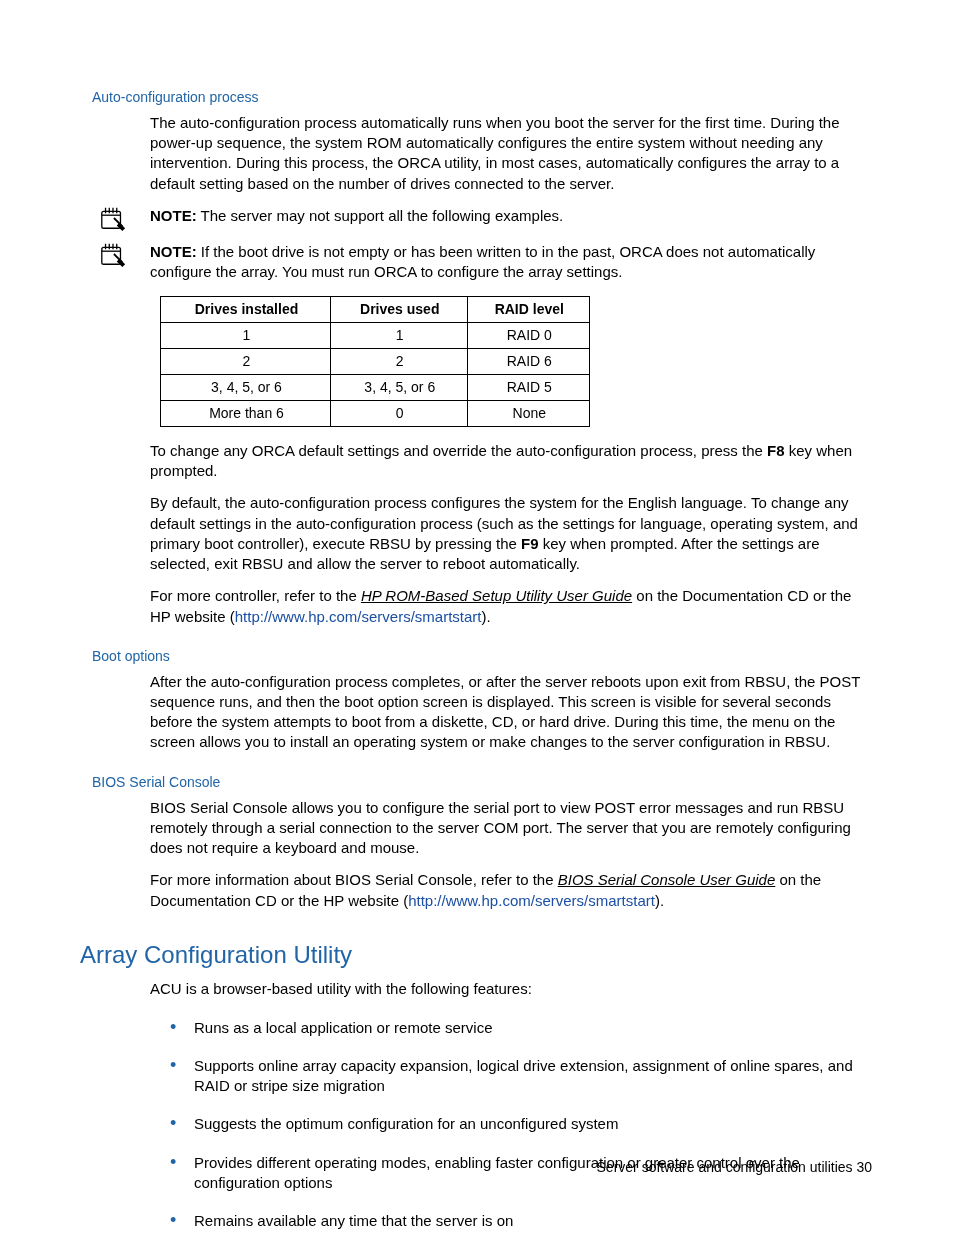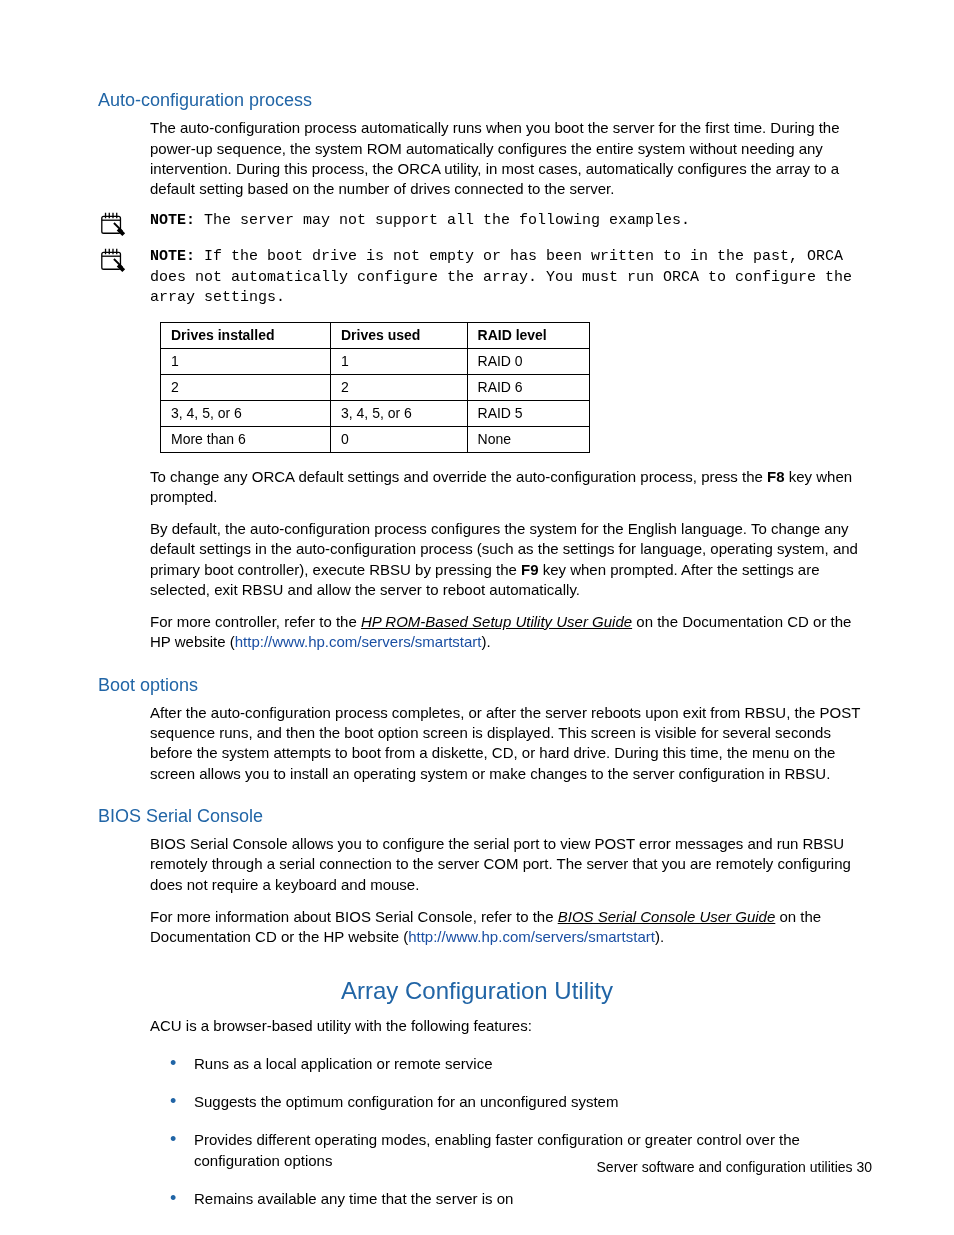--- a/index.html
+++ b/index.html
@@ -16,30 +16,29 @@
   }
   .page {
     position: relative;
     width: 954px;
     height: 1235px;
     box-sizing: border-box;
     padding: 78px 80px 60px 80px;
   }
   .h3 {
     color: #2165a6;
-    font-size: 18px;
+    font-size: 14px;
     font-weight: 400;
-    margin: 10px 0 6px 18px;
+    margin: 10px 0 6px 12px;
   }
   .h2 {
     color: #2165a6;
     font-size: 24px;
     font-weight: 400;
     margin: 28px 0 8px 0;
-    text-align: center;
   }
   .body-block {
     margin-left: 70px;
   }
   p {
     margin: 6px 0 12px 0;
   }
   .note-row {
     display: flex;
     align-items: flex-start;
@@ -50,30 +49,30 @@
     height: 28px;
     position: relative;
     margin-top: -2px;
     margin-left: 18px;
   }
   .note-icon svg { width: 30px; height: 28px; }
   .note-text {
     flex: 1;
     margin-left: 18px;
   }
-  .note-text p { margin: 0 0 4px 0; font-family: Liberation Mono, monospace; }
+  .note-text p { margin: 0 0 4px 0; }
   table.raid {
     border-collapse: collapse;
     margin: 4px 0 14px 10px;
     width: 430px;
   }
   table.raid th, table.raid td {
     border: 1px solid #000;
     padding: 3px 8px 3px 10px;
-    text-align: left;
+    text-align: center;
     font-size: 14px;
     font-weight: 400;
     vertical-align: top;
   }
   table.raid th {
     font-weight: 700;
   }
   a.link {
     color: #1a4fa3;
   }
@@ -210,20 +209,21 @@
     <p>
       <span>For more information about BIOS Serial Console, refer to the </span><span class="ital">BIOS Serial Console User Guide</span><span> on the Documentation CD or the HP website (</span><a class="link">http://www.hp.com/servers/smartstart</a><span>).</span>
     </p>
   </div>
 
   <div class="h2">Array Configuration Utility</div>
   <div class="body-block">
     <p style="margin-bottom:6px">ACU is a browser-based utility with the following features:</p>
     <ul class="bullets">
       <li>Runs as a local application or remote service</li>
+      <li>Supports online array capacity expansion, logical drive extension, assignment of online spares, and RAID or stripe size migration</li>
       <li>Suggests the optimum configuration for an unconfigured system</li>
       <li>Provides different operating modes, enabling faster configuration or greater control over the configuration options</li>
       <li>Remains available any time that the server is on</li>
     </ul>
   </div>
 
   <div class="footer">Server software and configuration utilities   30</div>
 </div>
 
 </body></html>

